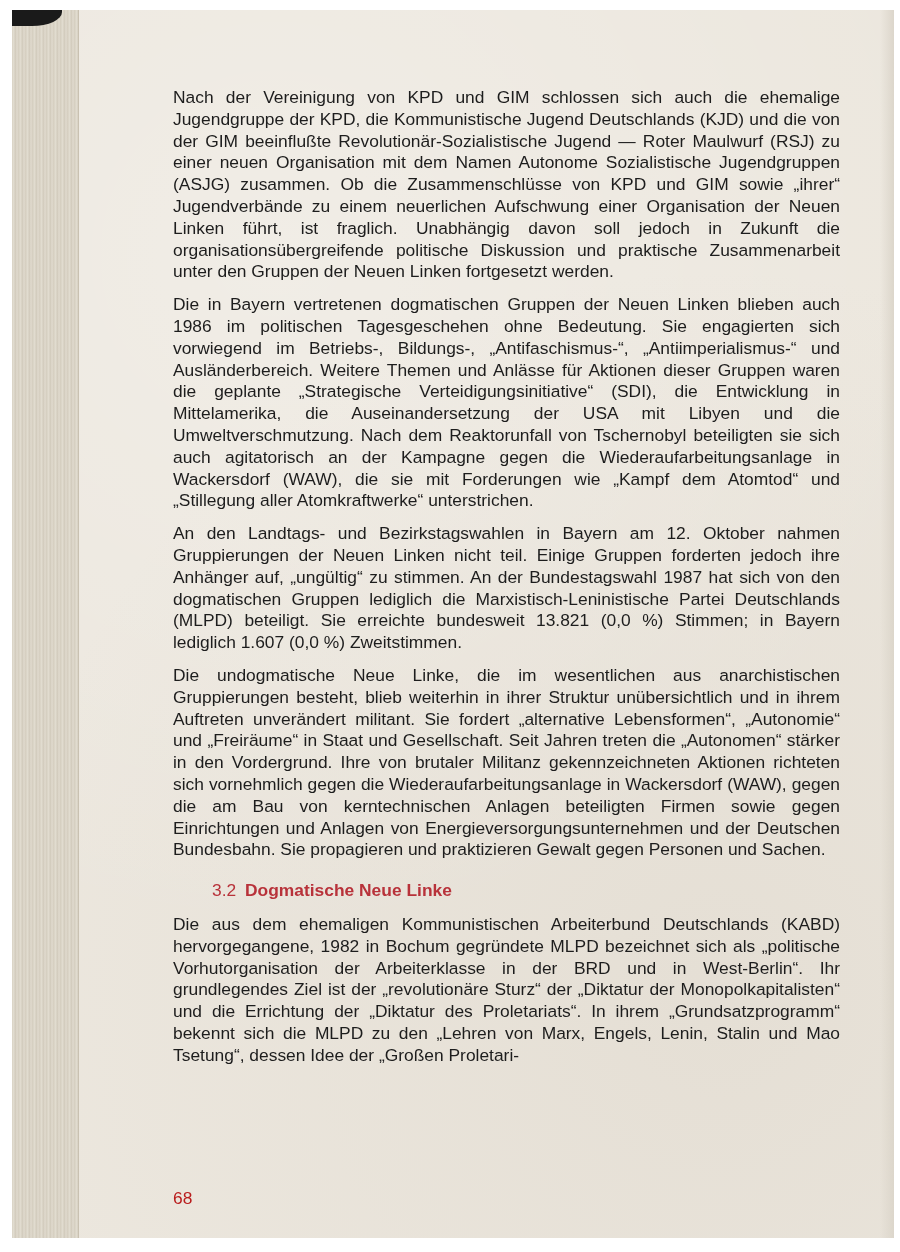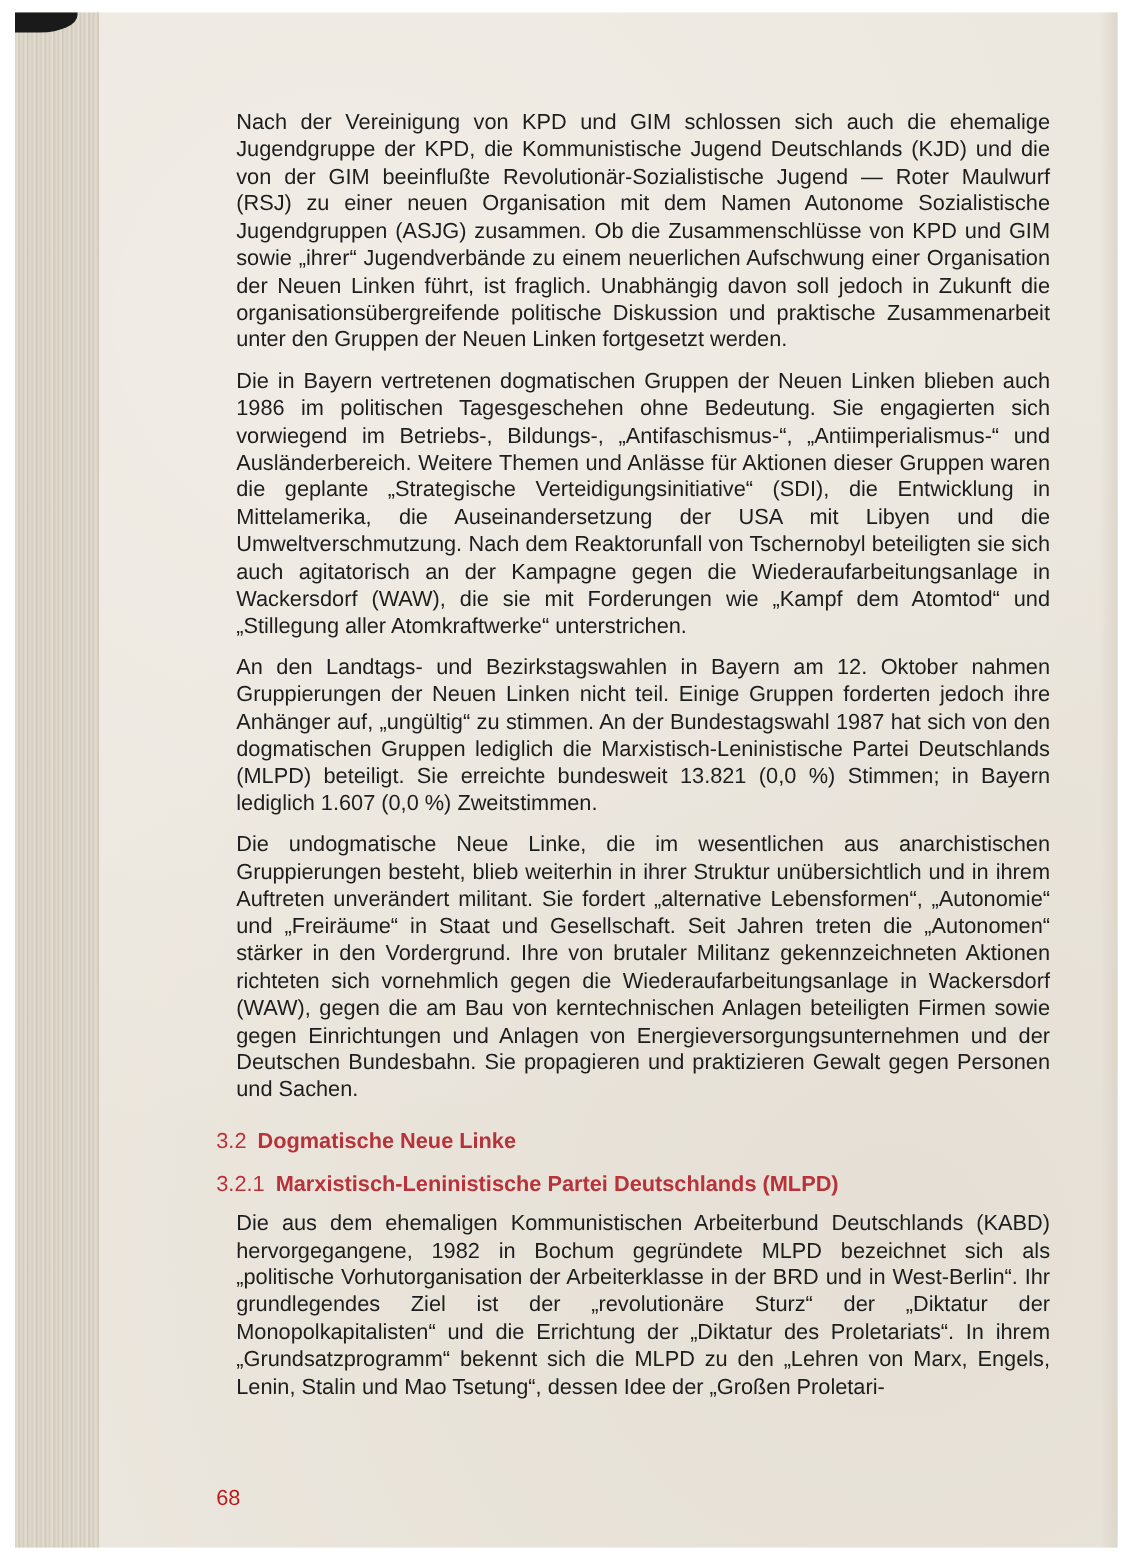--- a/index.html
+++ b/index.html
@@ -57,37 +57,37 @@
       top: 87px;
       width: 667px;
       font-family: "Liberation Sans", sans-serif;
       font-size: 17.4px;
       line-height: 21.8px;
       color: #1d1d1d;
       text-align: justify;
       hyphens: manual;
     }
     .para {
-      margin: 0 0 11px 16px;
+      margin: 0 0 11px 0;
     }
     .heading {
       font-size: 17.4px;
       line-height: 22px;
       color: #b8323a;
       margin: 0;
       text-align: left;
     }
     .heading .num {
       font-weight: normal;
       margin-right: 4px;
     }
     .heading .title {
       font-weight: bold;
     }
-    .h-32 { margin-top: 18px; margin-bottom: 13px; }
+    .h-32 { margin-top: 18px; margin-bottom: 13px; margin-left: 39px; }
     .h-321 { margin-bottom: 10px; }
     .page-number {
       position: absolute;
       left: 173px;
       top: 1188px;
       font-family: "Liberation Sans", sans-serif;
       font-size: 17.4px;
       color: #b91c1c;
     }
   </style>
@@ -103,21 +103,17 @@
   <p class="para">Nach der Vereinigung von KPD und GIM schlossen sich auch die ehemalige Jugendgruppe der KPD, die Kommunistische Jugend Deutschlands (KJD) und die von der GIM beeinflußte Revolutionär-Sozialistische Jugend — Roter Maul­wurf (RSJ) zu einer neuen Organisation mit dem Namen Autonome Sozialisti­sche Jugendgruppen (ASJG) zusammen. Ob die Zusammenschlüsse von KPD und GIM sowie „ihrer“ Jugendverbände zu einem neuerlichen Aufschwung einer Organisation der Neuen Linken führt, ist fraglich. Unabhängig davon soll jedoch in Zukunft die organisationsübergreifende politische Diskussion und praktische Zusammenarbeit unter den Gruppen der Neuen Linken fortgesetzt werden.</p>
   <p class="para">Die in Bayern vertretenen dogmatischen Gruppen der Neuen Linken blieben auch 1986 im politischen Tagesgeschehen ohne Bedeutung. Sie engagierten sich vorwiegend im Betriebs-, Bildungs-, „Antifaschismus-“, „Antiimperialis­mus-“ und Ausländerbereich. Weitere Themen und Anlässe für Aktionen dieser Gruppen waren die geplante „Strategische Verteidigungsinitiative“ (SDI), die Entwicklung in Mittelamerika, die Auseinandersetzung der USA mit Libyen und die Umweltverschmutzung. Nach dem Reaktorunfall von Tschernobyl beteilig­ten sie sich auch agitatorisch an der Kampagne gegen die Wiederaufarbei­tungsanlage in Wackersdorf (WAW), die sie mit Forderungen wie „Kampf dem Atomtod“ und „Stillegung aller Atomkraftwerke“ unterstrichen.</p>
   <p class="para">An den Landtags- und Bezirkstagswahlen in Bayern am 12. Oktober nahmen Gruppierungen der Neuen Linken nicht teil. Einige Gruppen forderten jedoch ihre Anhänger auf, „ungültig“ zu stimmen. An der Bundestagswahl 1987 hat sich von den dogmatischen Gruppen lediglich die Marxistisch-Leninistische Partei Deutschlands (MLPD) beteiligt. Sie erreichte bundesweit 13.821 (0,0 %) Stimmen; in Bayern lediglich 1.607 (0,0 %) Zweitstimmen.</p>
   <p class="para">Die undogmatische Neue Linke, die im wesentlichen aus anarchistischen Gruppierungen besteht, blieb weiterhin in ihrer Struktur unübersichtlich und in ihrem Auftreten unverändert militant. Sie fordert „alternative Lebensformen“, „Autonomie“ und „Freiräume“ in Staat und Gesellschaft. Seit Jahren treten die „Autonomen“ stärker in den Vordergrund. Ihre von brutaler Militanz gekenn­zeichneten Aktionen richteten sich vornehmlich gegen die Wiederaufarbei­tungsanlage in Wackersdorf (WAW), gegen die am Bau von kerntechnischen Anlagen beteiligten Firmen sowie gegen Einrichtungen und Anlagen von Ener­gieversorgungsunternehmen und der Deutschen Bundesbahn. Sie propagie­ren und praktizieren Gewalt gegen Personen und Sachen.</p>
 
   <h2 class="heading h-32">
     <span class="num">3.2</span>
     <span class="title">Dogmatische Neue Linke</span>
   </h2>
 
-  <h3 class="heading h-321">
-    <span class="num">3.2.1</span>
-    <span class="title">Marxistisch-Leninistische Partei Deutschlands (MLPD)</span>
-  </h3>
 
   <p class="para">Die aus dem ehemaligen Kommunistischen Arbeiterbund Deutschlands (KABD) hervorgegangene, 1982 in Bochum gegründete MLPD bezeichnet sich als „politische Vorhutorganisation der Arbeiterklasse in der BRD und in West-Berlin“. Ihr grundlegendes Ziel ist der „revolutionäre Sturz“ der „Diktatur der Monopolkapitalisten“ und die Errichtung der „Diktatur des Proletariats“. In ih­rem „Grundsatzprogramm“ bekennt sich die MLPD zu den „Lehren von Marx, Engels, Lenin, Stalin und Mao Tsetung“, dessen Idee der „Großen Proletari-</p>
 </div>
 
 <div class="page-number">68</div>
 
 </body></html>

